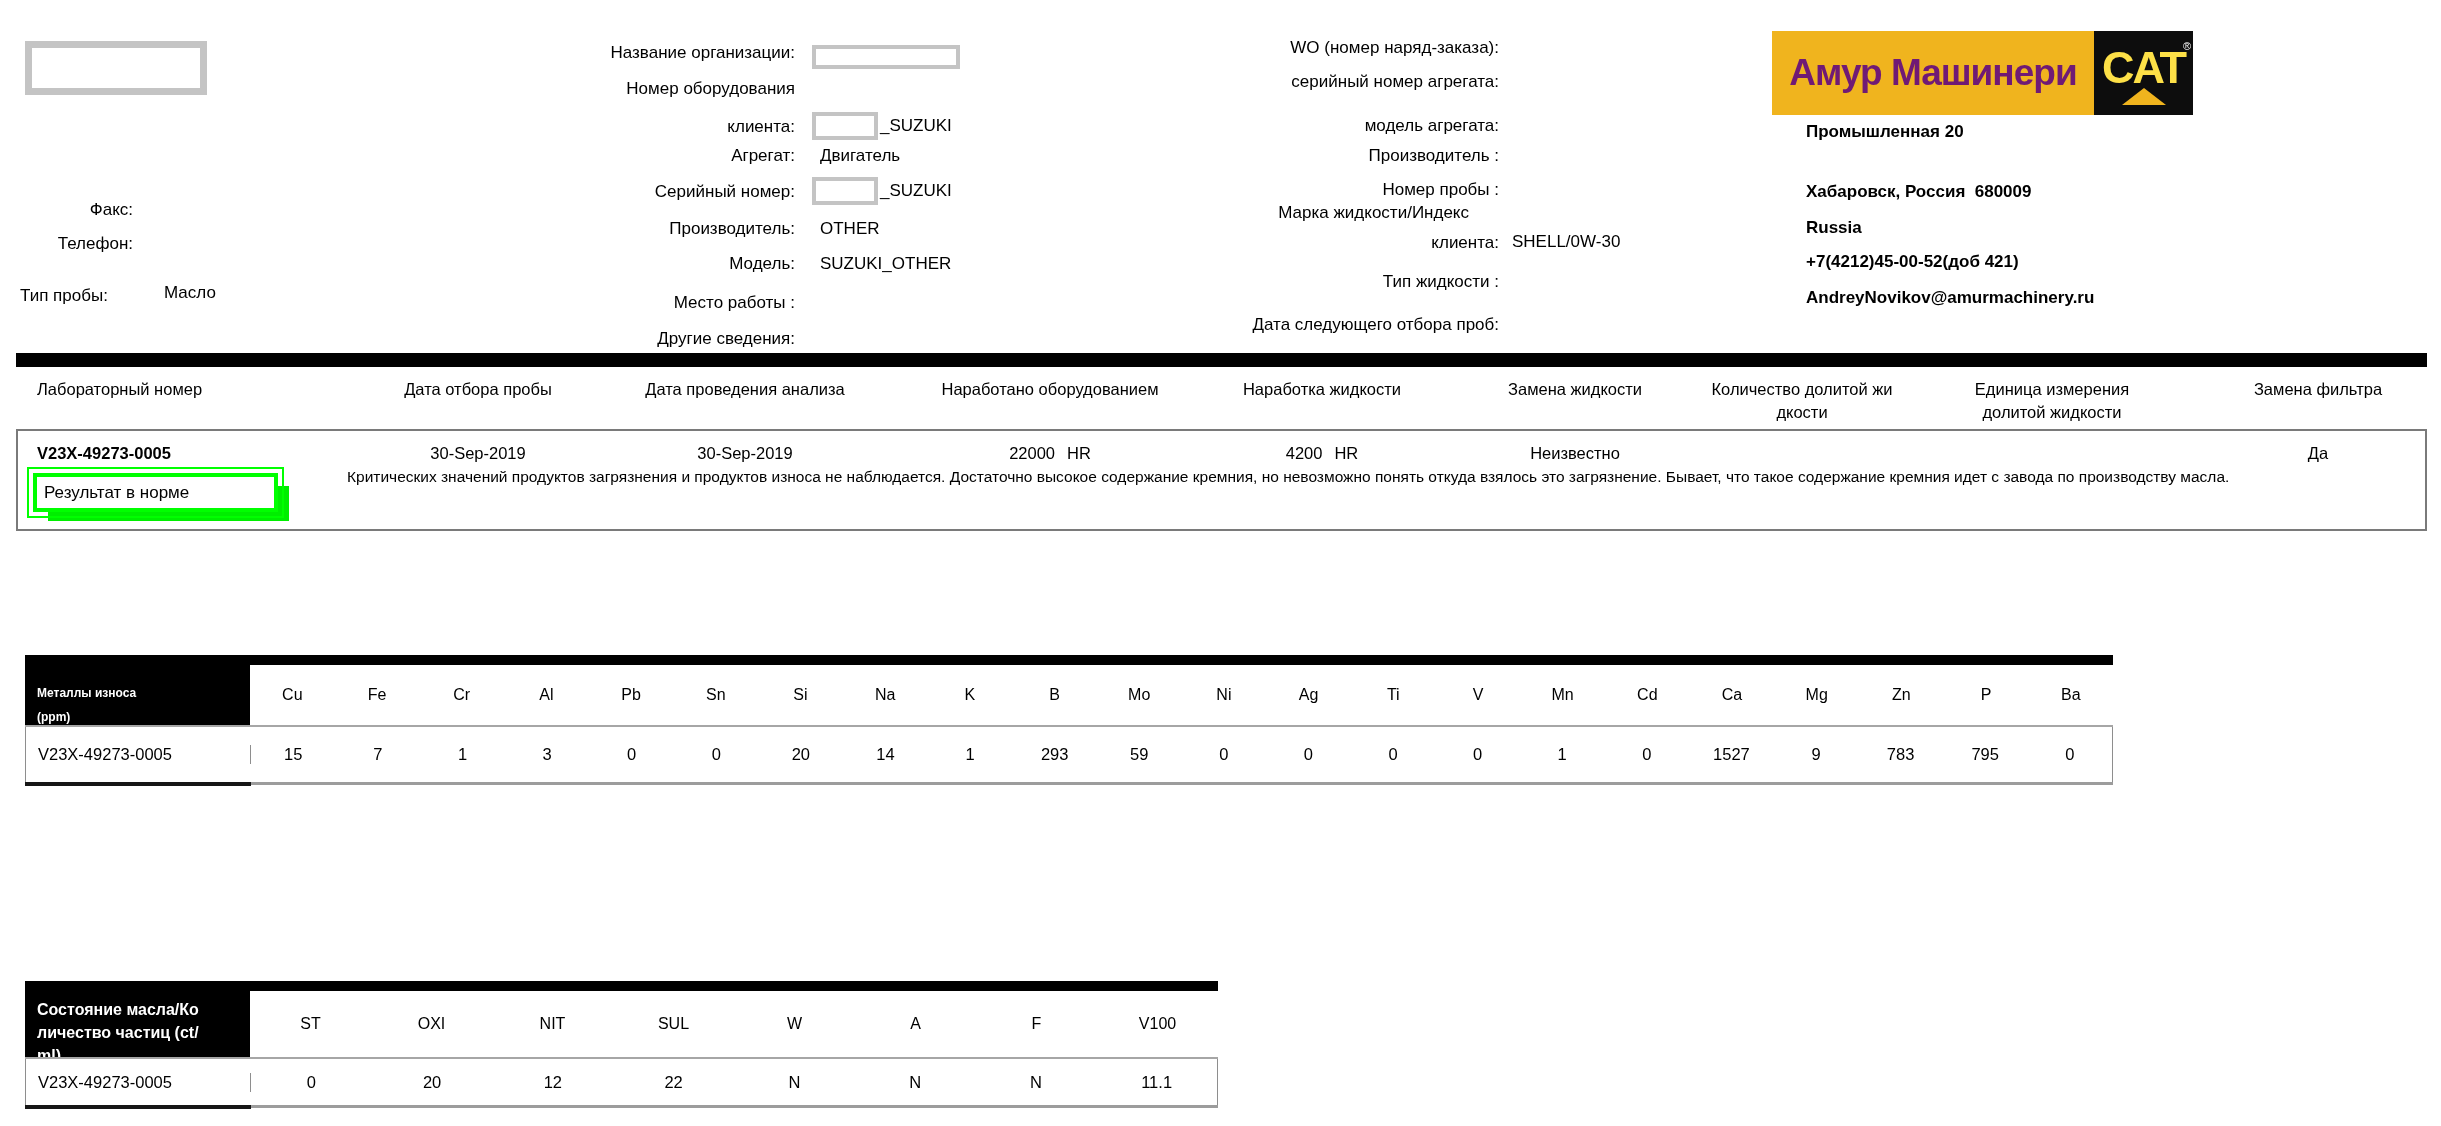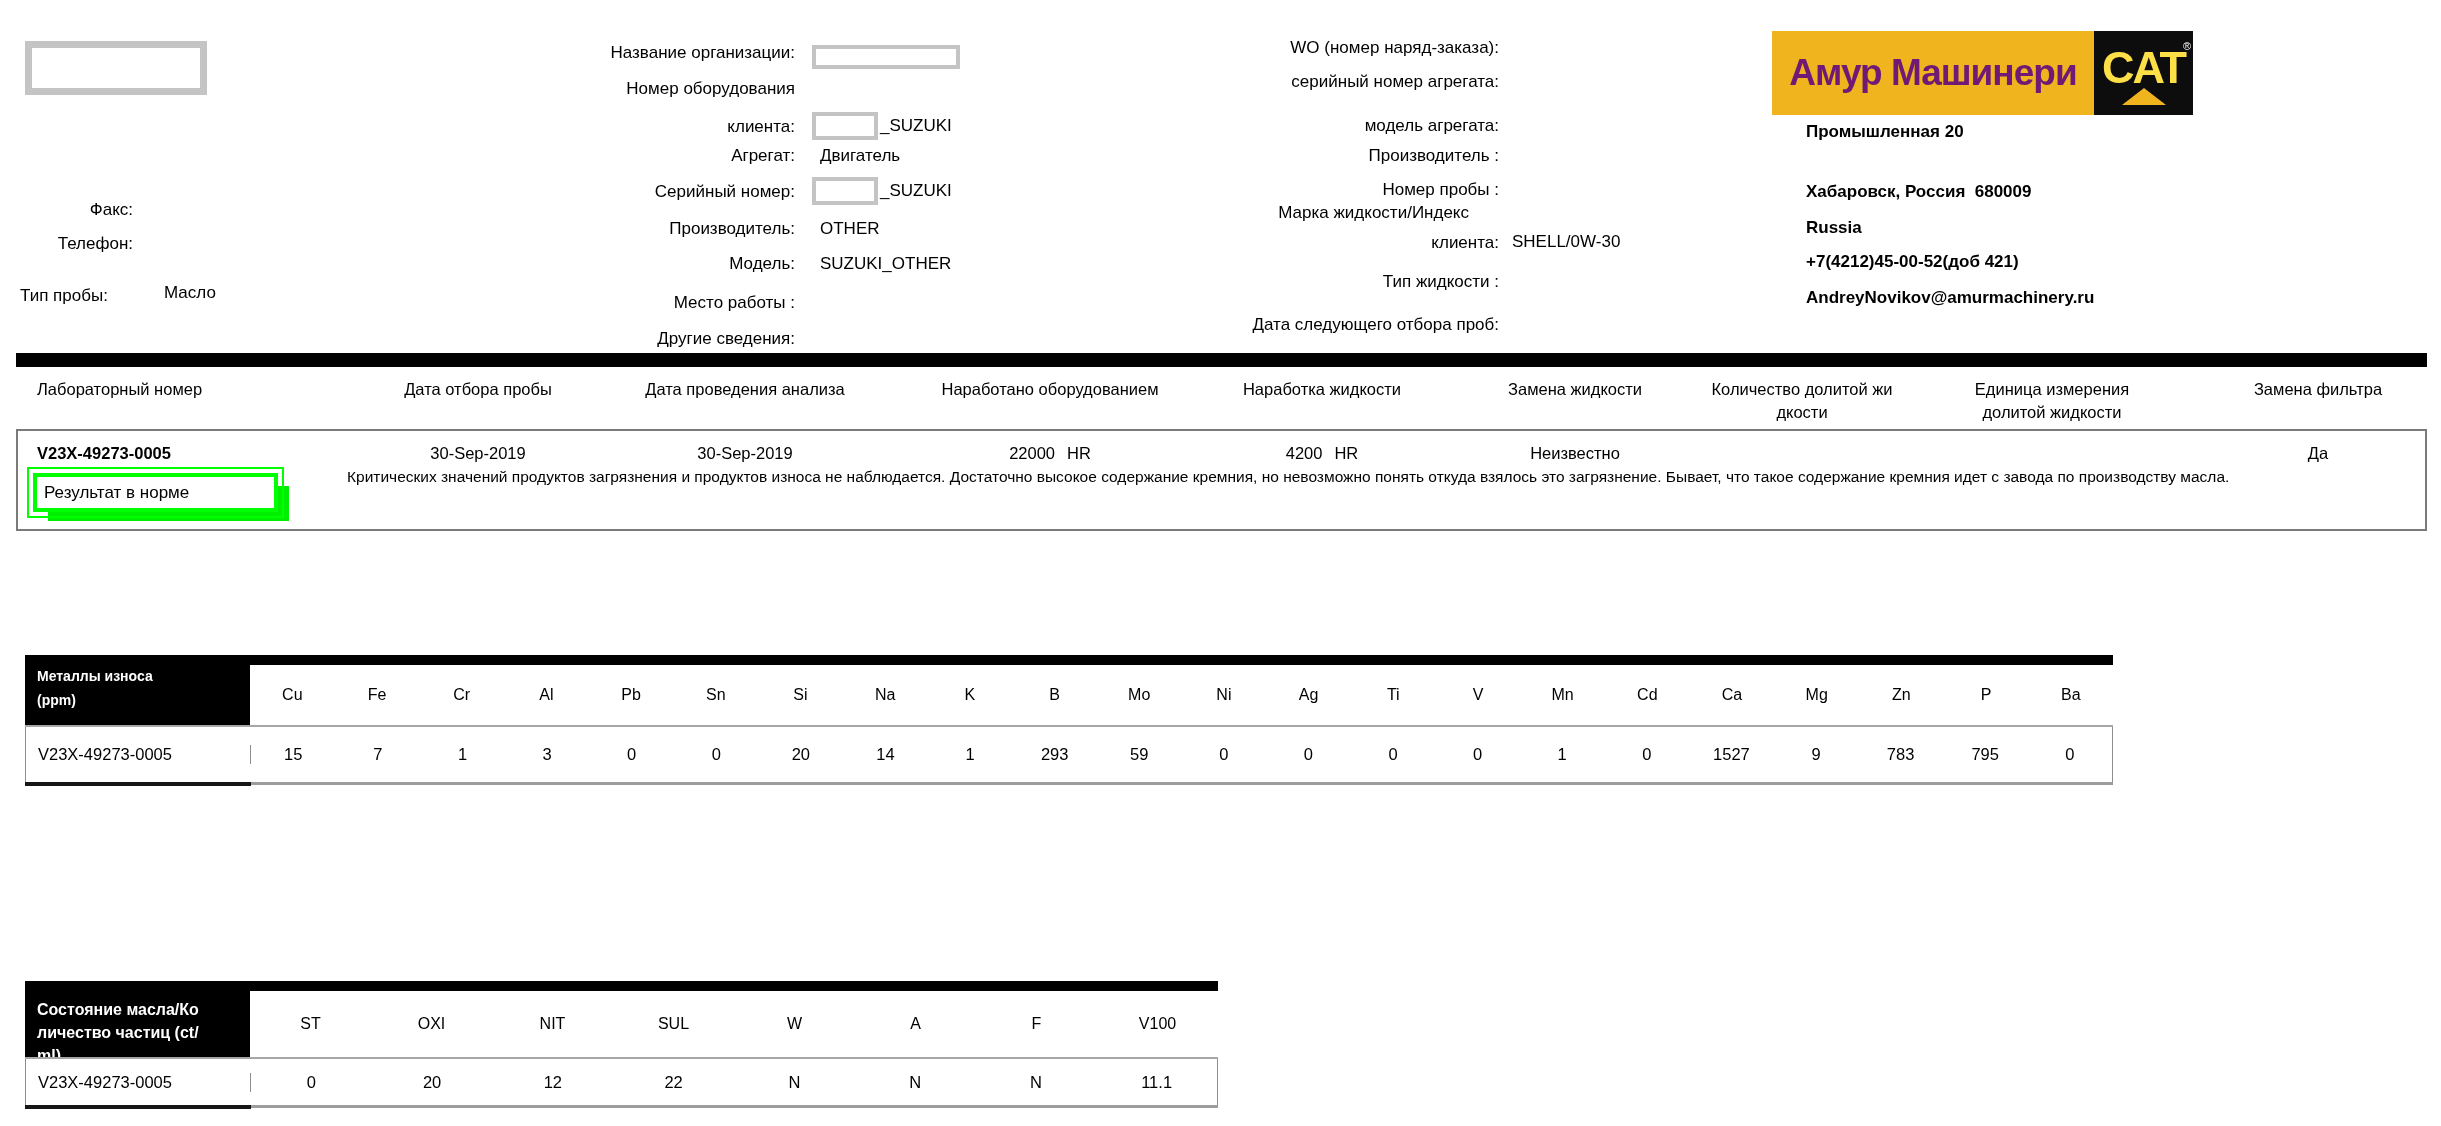--- a/index.html
+++ b/index.html
@@ -125,21 +125,21 @@
   <div class="td" style="left:1445px;top:443px;width:260px;">Неизвестно</div>
   <div class="td" style="left:2188px;top:443px;width:260px;">Да</div>
 
   <div class="result-box">
     <span>Результат в норме</span>
   </div>
   <div class="comment">Критических значений продуктов загрязнения и продуктов износа не наблюдается. Достаточно высокое содержание кремния, но невозможно понять откуда взялось это загрязнение. Бывает, что такое содержание кремния идет с завода по производству масла.</div>
 
   <div class="btable" style="left:25px;top:655px;width:2088px;height:131px;">
     <div class="tbar" style="width:2088px;"></div>
-    <div class="blabel" style="height:61px;padding-top:9px;font-size:14px;">
+    <div class="blabel" style="height:61px;padding-top:26px;font-size:12px;">
       <div>Металлы износа</div>
       <div>(ppm)</div>
     </div>
     <div class="heads" style="left:225px;top:10px;width:1863px;height:60px;">
         <div class="hcell">Cu</div>
         <div class="hcell">Fe</div>
         <div class="hcell">Cr</div>
         <div class="hcell">Al</div>
         <div class="hcell">Pb</div>
         <div class="hcell">Sn</div>

